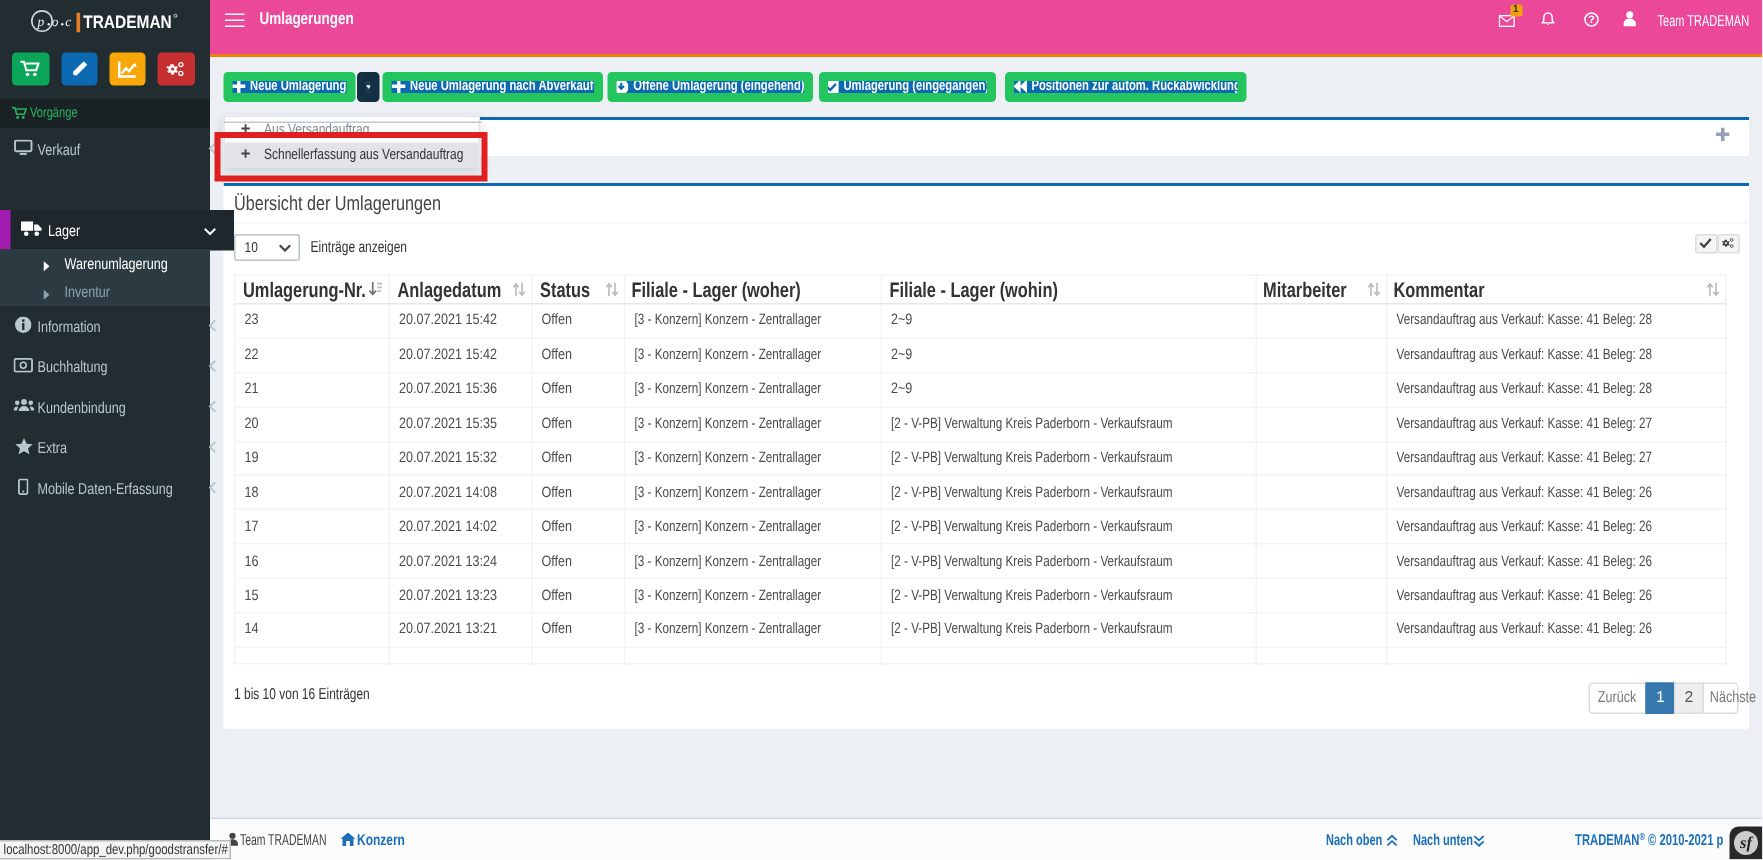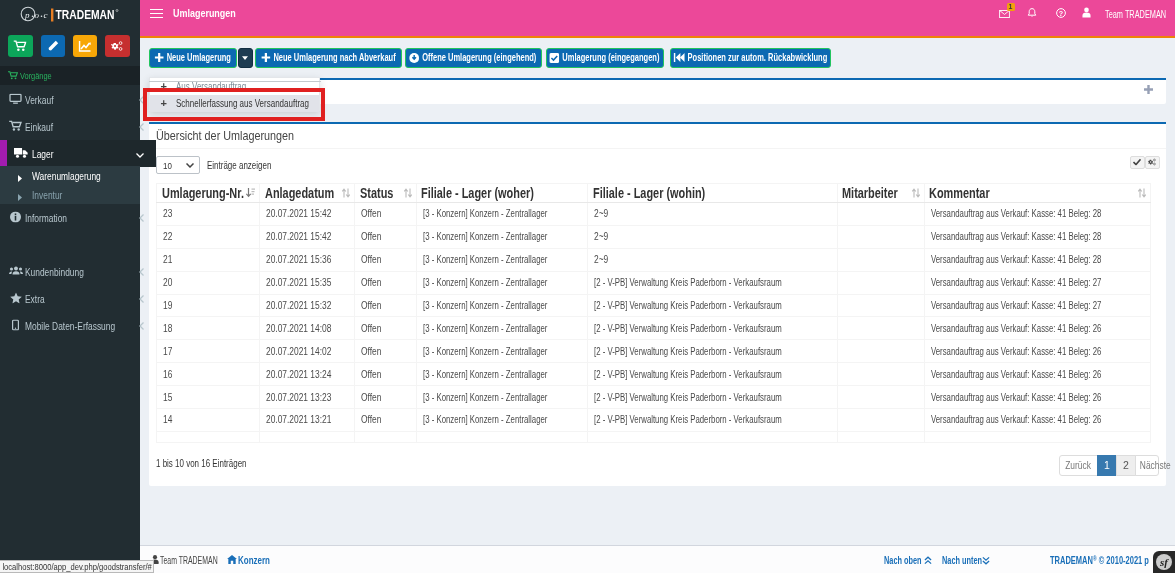--- a/index.html
+++ b/index.html
@@ -25,34 +25,34 @@
 .sb-header { position:absolute; left:0; top:66px; width:140px; height:19px; background:#1a2226; color:#29b35f; font-size:9.5px; line-height:19px; }
 .sb-header svg { position:absolute; left:8px; top:4.5px; }
 .sb-header span { position:absolute; left:20px; top:0; transform:scaleX(0.78); transform-origin:0 50%; }
 
 .mi { position:absolute; left:0; width:156px; height:27px; color:#b8c7ce; font-size:10.5px; }
 .mi .ic { position:absolute; left:8px; top:50%; transform:translateY(-50%); width:15px; text-align:center; }
 .mi .tx { position:absolute; left:24.5px; top:8px; transform:scaleX(0.8); transform-origin:0 50%; white-space:nowrap; }
 .mi .ch { position:absolute; right:12px; top:50%; transform:translateY(-50%); }
 #mi-lager { background:#1e282c; color:#fff; border-left:7px solid #a21caf; }
 #submenu { position:absolute; left:0; top:166px; width:140px; height:38px; background:#2c3b41; }
-.smi { position:absolute; left:5px; width:150px; height:19px; font-size:10.5px; }
+.smi { position:absolute; left:16px; width:150px; height:19px; font-size:10.5px; }
 .smi .caret { position:absolute; left:13px; top:6px; }
 .smi .tx { position:absolute; left:27px; top:4px; transform:scaleX(0.8); transform-origin:0 50%; white-space:nowrap; }
 
 
 #topbar { position:absolute; left:140px; top:0; width:1035px; height:38px; background:#ec4899; border-bottom:2px solid #ee8208; z-index:4; }
 #hamb { position:absolute; left:10px; top:8.5px; width:13px; height:11px; }
 #hamb div { position:absolute; left:0; width:13px; height:1.8px; background:#fff; }
 #pagetitle { position:absolute; left:33px; top:7px; color:#fff; font-weight:bold; font-size:11.5px; }
 
 
 #content { position:absolute; left:140px; top:29px; width:1035px; height:516px; background:#ecf0f5; }
 
-.btn { position:absolute; top:19px; height:19.5px; background:#0c69b2; border:1px solid #22c55e; border-radius:3px; color:#fff; font-size:10px; font-weight:bold; white-space:nowrap; display:flex; align-items:center; justify-content:center; overflow:hidden;text-align:right; }
+.btn { position:absolute; top:19px; height:19.5px; background:#0c69b2; border:6px solid #22c55e; border-radius:3px; color:#fff; font-size:10px; font-weight:bold; white-space:nowrap; display:flex; align-items:center; justify-content:center; overflow:hidden;text-align:right; }
 .btn .bi { display:flex; align-items:center; transform:scaleX(0.75); white-space:nowrap; flex:none; }
 .btn .bi svg { margin-right:4px; flex:none; }
 
 
 #panel1 { position:absolute; left:9px; top:48.5px; width:1017px; height:26px; background:#fff; border-top:2.5px solid #0c69b2; border-radius:0 0 2px 2px; }
 
 
 #dropdown { position:absolute; left:8.5px; top:47.5px; width:171px; height:34px; background:#fff; border:1px solid #e3e6ea; box-shadow:0 3px 8px rgba(0,0,0,.15); z-index:20; }
 #dd1 { position:absolute; left:0; top:0; width:100%; height:17px; color:#7b8a95; }
 #dd2 { position:absolute; left:0; top:17px; width:100%; height:17px; background:#e1e3e9; color:#333; }
@@ -183,31 +183,20 @@
     <div class="mi" style="top:86px">
       <span class="ic"><svg width="13" height="11" viewBox="0 0 16 14">
             <rect x="1" y="1" width="14" height="9" rx="1" fill="none" stroke="#b8c7ce" stroke-width="1.6"></rect>
             <rect x="5" y="11.5" width="6" height="1.6" fill="#b8c7ce"></rect>
           </svg></span>
       <span class="tx">Verkauf</span>
       <span class="ch"><svg width="5" height="8" viewBox="0 0 5 8">
             <path d="M4.5 0.5 L1 4 L4.5 7.5" stroke="#b8c7ce" stroke-width="1.3" fill="none"></path>
           </svg></span>
     </div>
-    <div class="mi" style="top:113px">
-      <span class="ic"><svg width="13" height="11" viewBox="0 0 16 14">
-            <path d="M0 1 h3 l2 7 h8 l2-5.5 h-10.5" fill="none" stroke="#b8c7ce" stroke-width="1.7"></path>
-            <circle cx="6" cy="11.5" r="1.5" fill="#b8c7ce"></circle>
-            <circle cx="12" cy="11.5" r="1.5" fill="#b8c7ce"></circle>
-          </svg></span>
-      <span class="tx">Einkauf</span>
-      <span class="ch"><svg width="5" height="8" viewBox="0 0 5 8">
-            <path d="M4.5 0.5 L1 4 L4.5 7.5" stroke="#b8c7ce" stroke-width="1.3" fill="none"></path>
-          </svg></span>
-    </div>
     <div class="mi" id="mi-lager" style="top:140px">
       <span class="ic" style="left:6px"><svg width="14" height="11" viewBox="0 0 20 15">
             <path d="M0 0.5 h11.5 v9 h-11.5 z" fill="#fff"></path>
             <path d="M12.5 3.5 h3.5 l3.5 3.5 v2.5 h-7 z" fill="#fff"></path>
             <circle cx="5" cy="12.2" r="2.2" fill="#fff"></circle>
             <circle cx="15" cy="12.2" r="2.2" fill="#fff"></circle>
           </svg></span>
       <span class="tx">Lager</span>
       <span class="ch"><svg width="8" height="5" viewBox="0 0 8 5">
             <path d="M0.5 0.5 L4 4 L7.5 0.5" stroke="#fff" stroke-width="1.3" fill="none"></path>
@@ -227,20 +216,30 @@
         <span class="tx">Inventur</span>
       </div>
     </div>
     <div class="mi" style="top:204px">
       <span class="ic"><svg width="11" height="11" viewBox="0 0 14 14">
             <circle cx="7" cy="7" r="7" fill="#b8c7ce"></circle>
             <rect x="6" y="5.5" width="2" height="6" fill="#222d32"></rect>
             <rect x="6" y="2.5" width="2" height="2" fill="#222d32"></rect>
           </svg></span>
       <span class="tx">Information</span>
+      <span class="ch"><svg width="5" height="8" viewBox="0 0 5 8">
+            <path d="M4.5 0.5 L1 4 L4.5 7.5" stroke="#b8c7ce" stroke-width="1.3" fill="none"></path>
+          </svg></span>
+    </div>
+    <div class="mi" style="top:231px">
+      <span class="ic"><svg width="13" height="10" viewBox="0 0 16 12">
+            <rect x="0.8" y="0.8" width="14.4" height="10.4" rx="1" fill="none" stroke="#b8c7ce" stroke-width="1.5"></rect>
+            <circle cx="8" cy="6" r="2.4" fill="none" stroke="#b8c7ce" stroke-width="1.3"></circle>
+          </svg></span>
+      <span class="tx">Buchhaltung</span>
       <span class="ch"><svg width="5" height="8" viewBox="0 0 5 8">
             <path d="M4.5 0.5 L1 4 L4.5 7.5" stroke="#b8c7ce" stroke-width="1.3" fill="none"></path>
           </svg></span>
     </div>
     <div class="mi" style="top:258px">
       <span class="ic"><svg width="14" height="11" viewBox="0 0 18 13">
             <g fill="#b8c7ce">
               <circle cx="9" cy="3.2" r="2.5"></circle>
               <path d="M4.5 11 a4.5 4.2 0 0 1 9 0 z"></path>
               <circle cx="3.2" cy="4" r="2"></circle>

